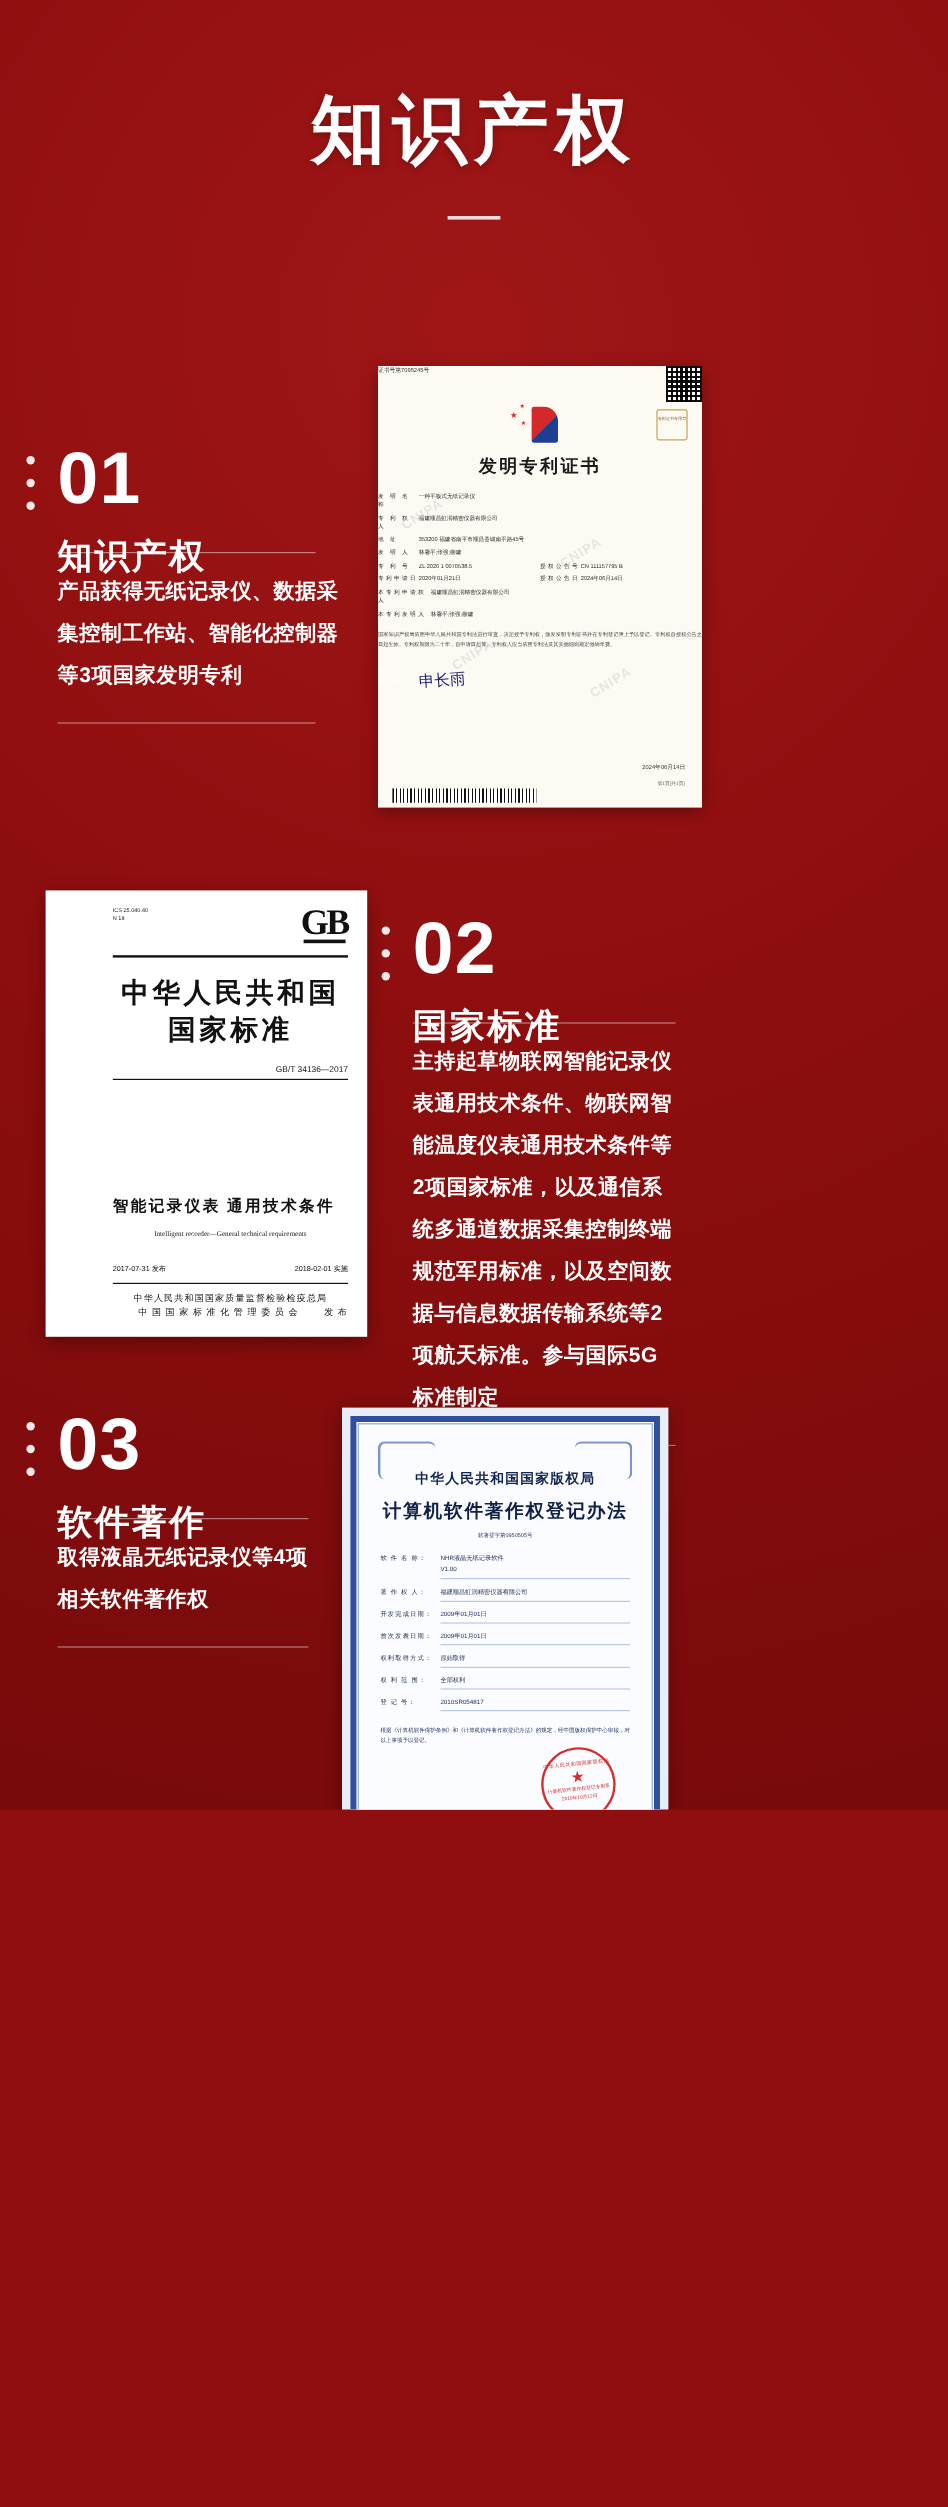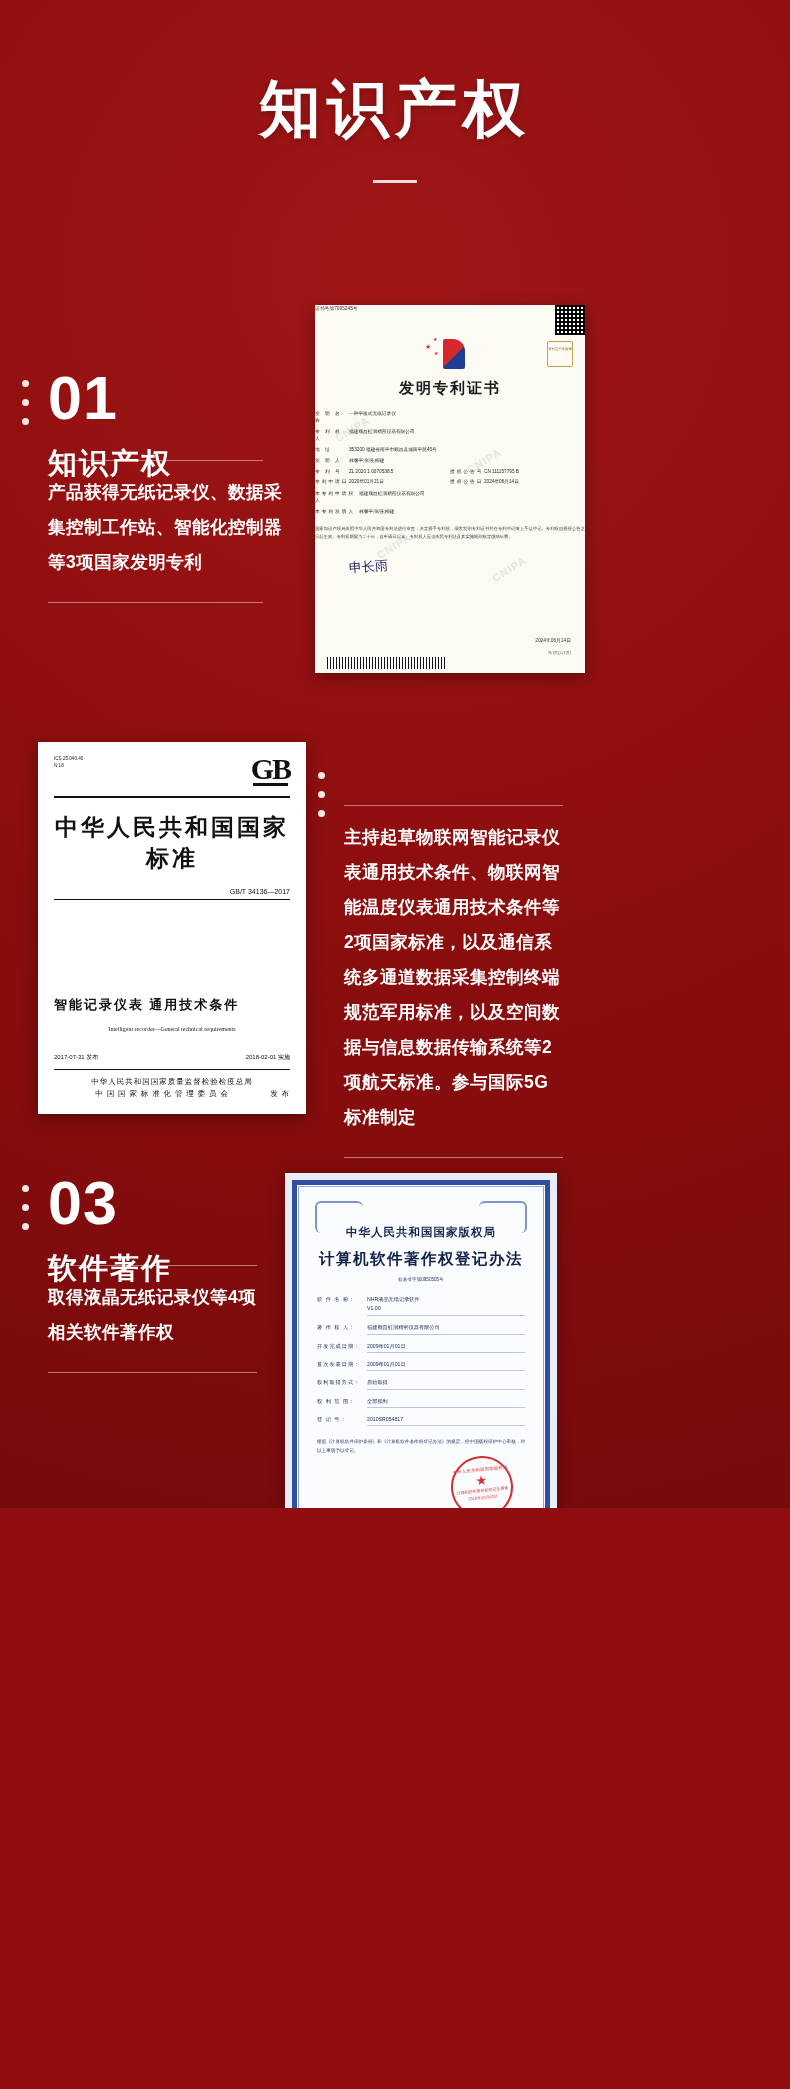--- a/index.html
+++ b/index.html
@@ -237,20 +237,21 @@
     left: 38px; top: 742px; width: 268px; height: 372px;
     background: #ffffff;
     padding: 0;
   }
   .c2-inner {
     position: absolute;
     inset: 0;
     padding: 14px 16px;
     box-sizing: border-box;
     color: #111;
+    margin-left: 40px;
   }
   .c2-head {
     display: flex;
     justify-content: space-between;
     align-items: flex-start;
   }
   .c2-icsbox { font-size: 4.6px; line-height: 1.5; color: #222; }
   .c2-gb {
     font-family: "Liberation Serif", serif;
     font-size: 30px;
@@ -593,20 +594,24 @@
     </div>
   </div>
 
   <div class="block" style="left:318px; top:762px; width:245px;">
     <div class="num-row">
       <div class="dots">
           <i></i>
           <i></i>
           <i></i>
         </div>
+      <div style="flex:1 1 auto;">
+        <div class="num">02</div>
+        <div class="sub-title">国家标准</div>
+      </div>
     </div>
     <div class="divider" style="margin-top:-24px; margin-left:26px; width:219px;"></div>
     <div class="body-text" style="margin-left:26px;">主持起草物联网智能记录仪表通用技术条件、物联网智能温度仪表通用技术条件等2项国家标准，以及通信系统多通道数据采集控制终端规范军用标准，以及空间数据与信息数据传输系统等2项航天标准。参与国际5G标准制定</div>
     <div class="bottom-rule" style="margin-left:26px; width:219px;"></div>
   </div>
 
   <div class="block" style="left:22px; top:1175px; width:250px;">
     <div class="num-row">
       <div class="dots">
           <i></i>

